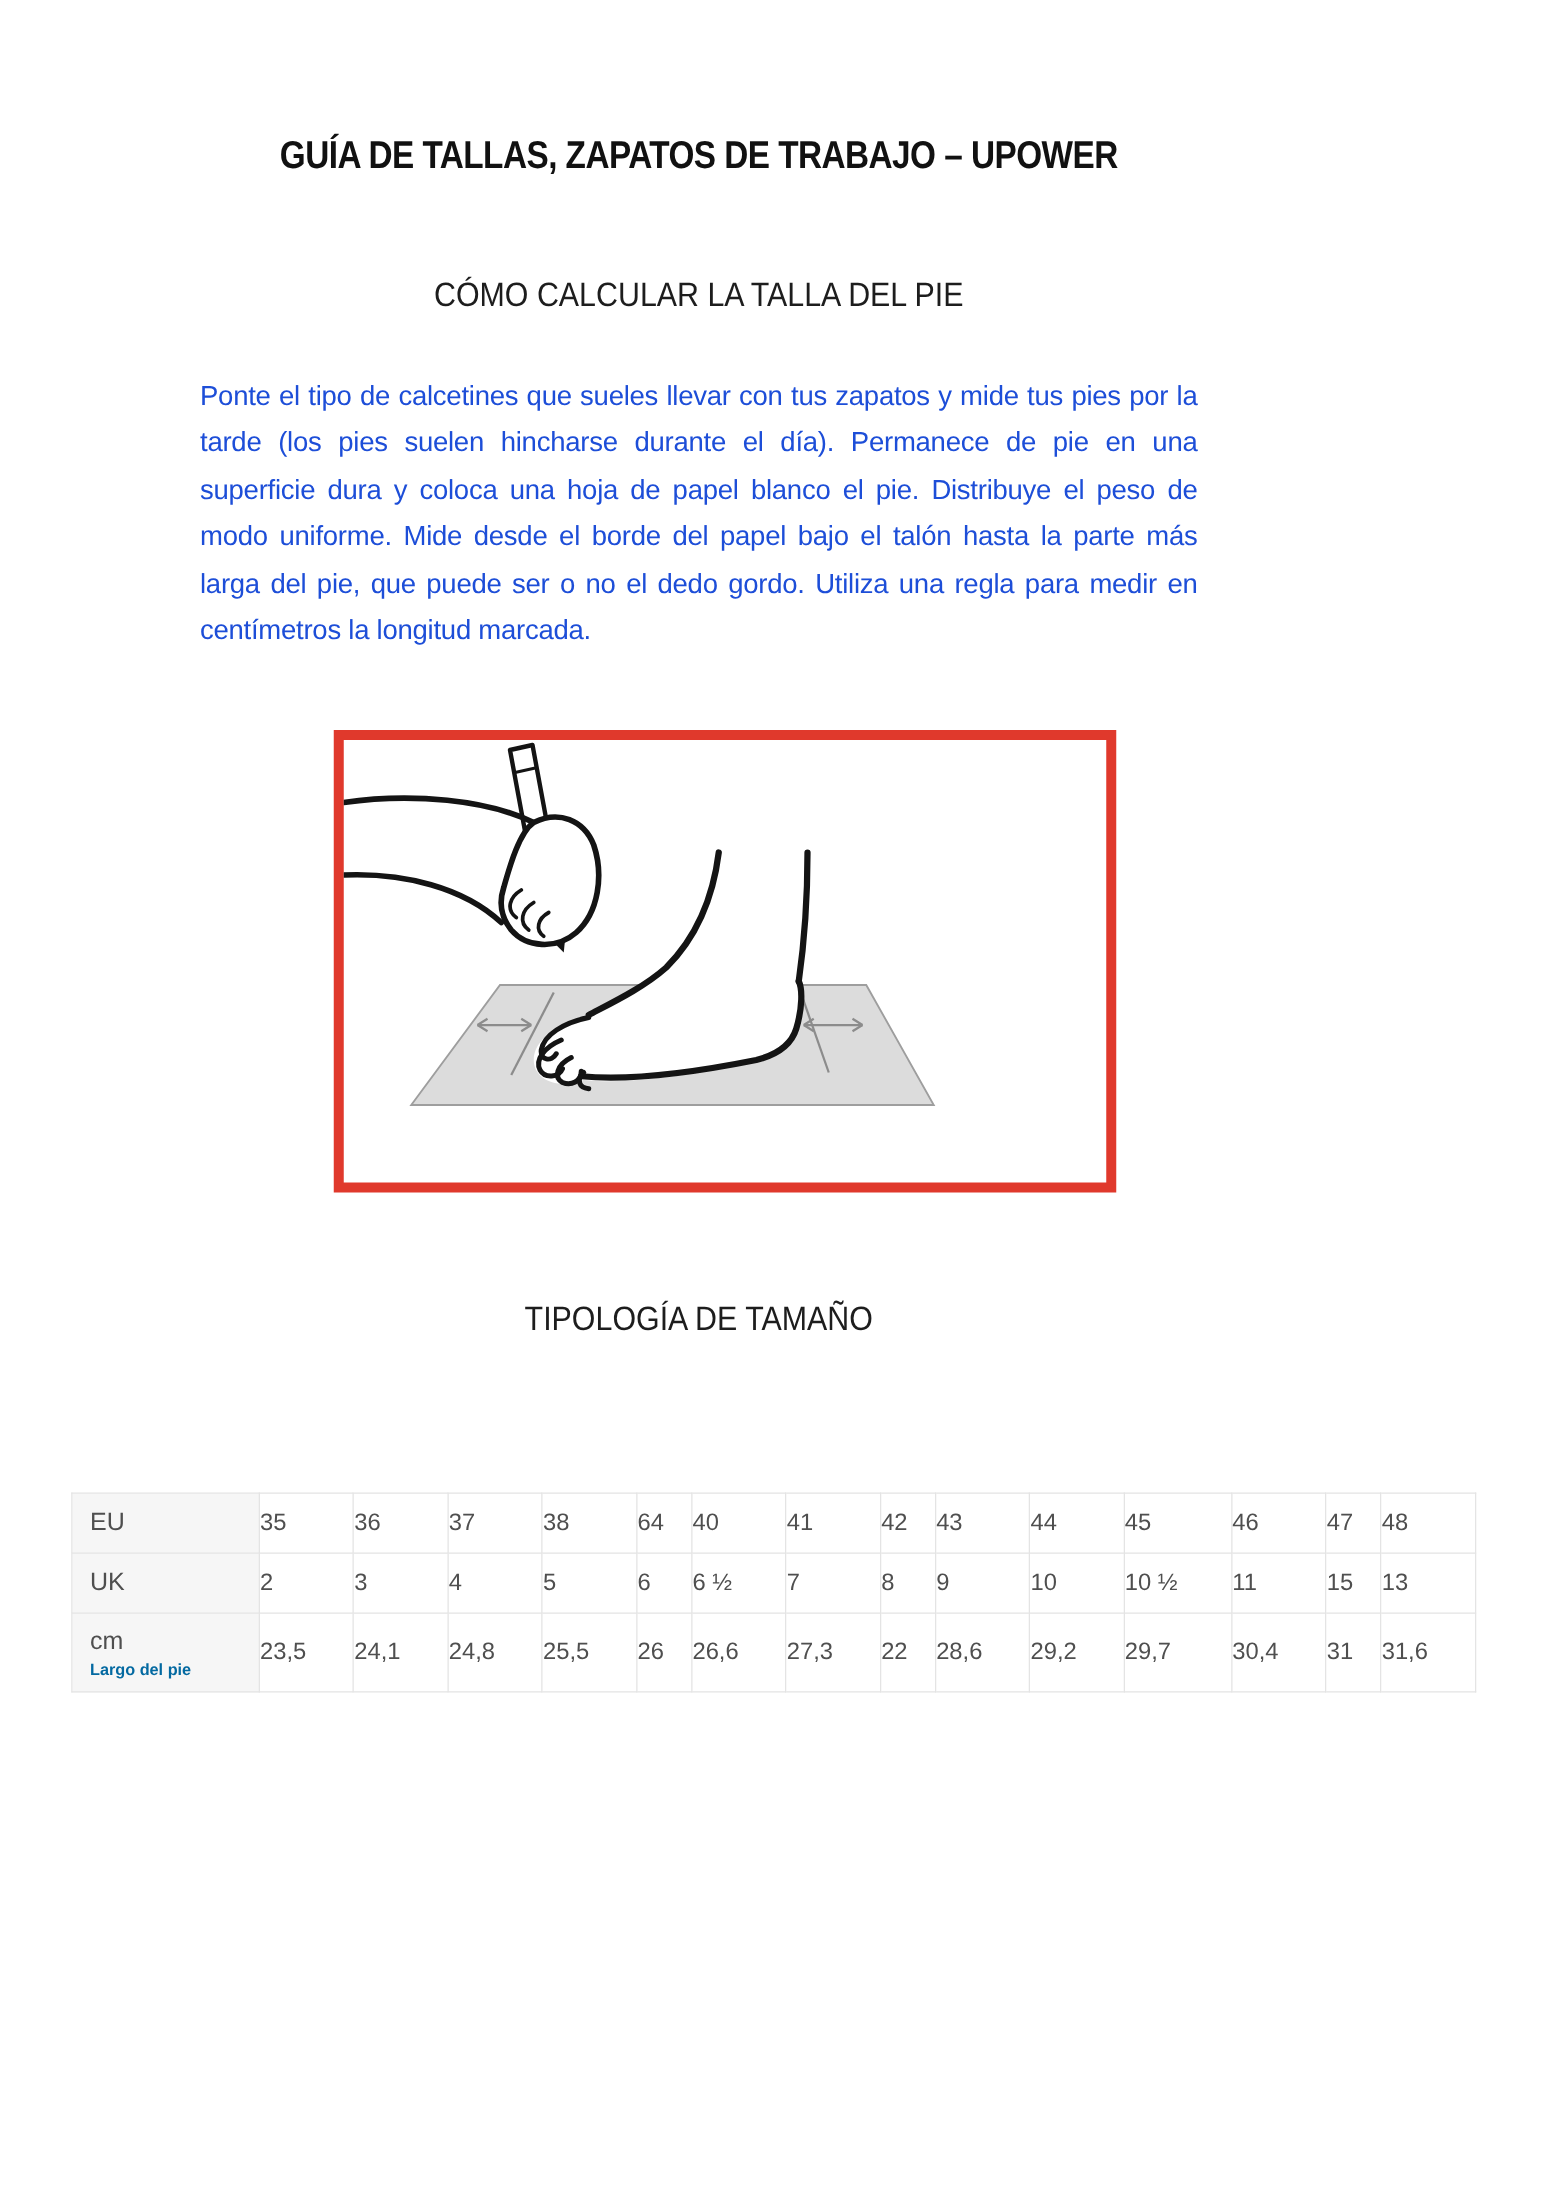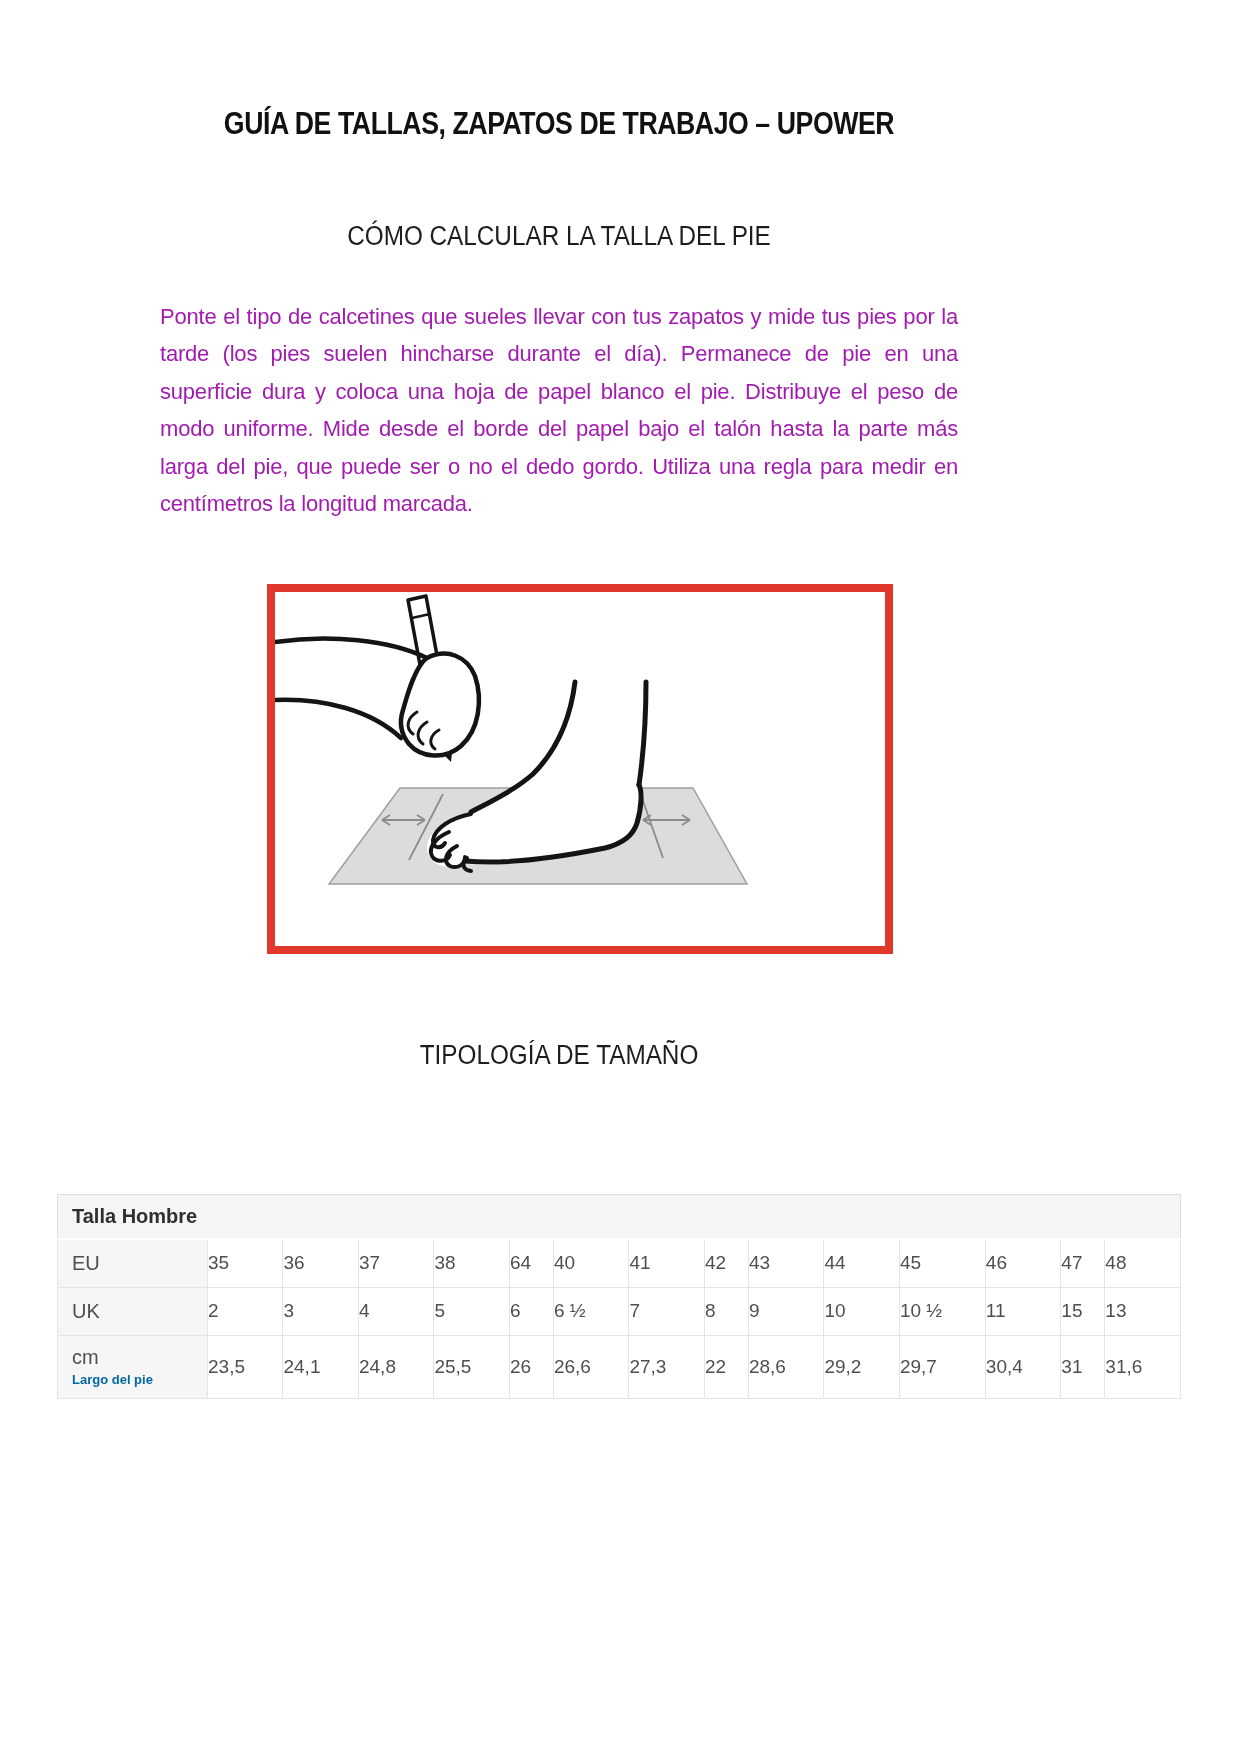--- a/index.html
+++ b/index.html
@@ -36,21 +36,21 @@
     transform-origin:50% 50%;
     white-space:nowrap;
     line-height:32px;
   }
   .heading-como { margin-top:78px; }
   .intro-par {
     margin-top:46px;
     font-size:22px;
     line-height:37.4px;
     text-align:justify;
-    color:#a21caf;
+    color:#1d4ed8;
     letter-spacing:-0.2px;
   }
   .illustration {
     margin-top:62px;
     margin-left:107px;
     width:626px;
     height:370px;
     border:8px solid #e0392c;
     background:#fff;
   }
@@ -164,23 +164,20 @@
     </svg>
   </div>
 
   <h2 class="section-heading heading-tipologia">TIPOLOGÍA DE TAMAÑO</h2>
 
 </div>
 
 <div class="table-wrap">
   <table class="size-table">
     <tbody id="size-table-body">
-        <tr>
-          <th colspan="15">Talla Hombre</th>
-        </tr>
         <tr class="row-eu">
           <td class="label-cell">
             <div class="label-main">EU</div>
           </td>
           <td class="value-cell">35</td>
           <td class="value-cell">36</td>
           <td class="value-cell">37</td>
           <td class="value-cell">38</td>
           <td class="value-cell">64</td>
           <td class="value-cell">40</td>

